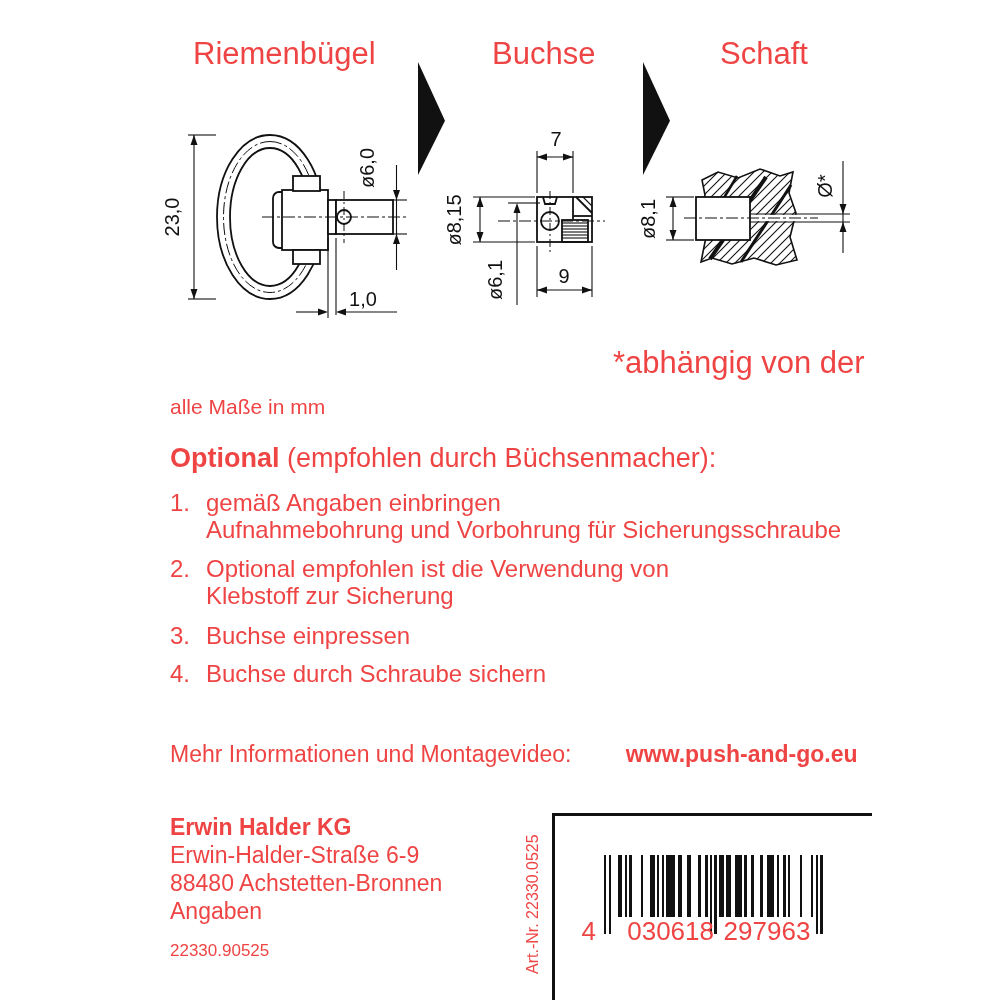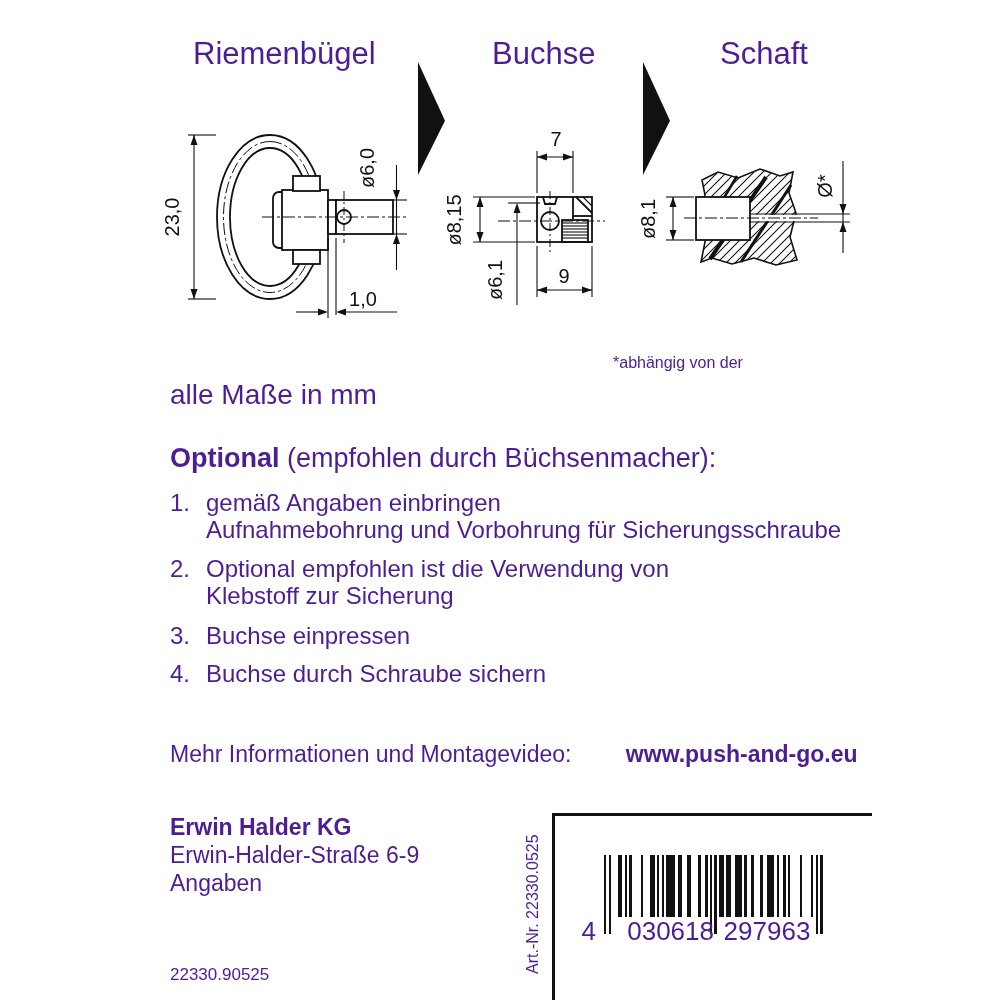--- a/index.html
+++ b/index.html
@@ -1,33 +1,33 @@
 <!DOCTYPE html>
 <html><head>
 <meta charset="utf-8">
 <style>
   html,body{margin:0;padding:0;background:#fff;}
   .page{position:relative;width:1000px;height:1000px;background:#fff;overflow:hidden;
-        font-family:"Liberation Sans",sans-serif;color:#4c1d95;}
+        font-family:"Liberation Sans",sans-serif;color:#ef4444;}
   .abs{position:absolute;}
   .step-title{position:absolute;top:36px;font-size:31px;letter-spacing:0;white-space:nowrap;}
   .flow-arrow{position:absolute;width:27px;height:113px;background:#111;
               clip-path:polygon(0 0,100% 52%,0 100%);}
-  .note{position:absolute;font-size:28px;white-space:nowrap;}
-  .footnote{position:absolute;left:613px;top:347px;font-size:16px;line-height:31px;}
+  .note{position:absolute;font-size:21px;white-space:nowrap;margin-top:16px;}
+  .footnote{position:absolute;left:613px;top:347px;font-size:31px;line-height:31px;}
   .montage-heading{position:absolute;left:170px;top:443px;font-size:27px;white-space:nowrap;}
   .montage-heading b{font-weight:bold;}
   .step{position:absolute;left:170px;display:flex;font-size:24px;line-height:27px;white-space:nowrap;}
   .step .num{width:36px;flex:none;}
   .step .ln{display:block;}
   .info-line{position:absolute;left:170px;top:741px;font-size:23px;white-space:nowrap;}
   .info-line b{font-weight:bold;margin-left:48px;}
   .company{position:absolute;left:170px;top:813px;font-size:23px;line-height:28px;white-space:nowrap;}
   .company .name{font-weight:bold;}
-  .doc-number{position:absolute;left:170px;top:941px;font-size:17px;margin-top:24px;}
+  .doc-number{position:absolute;left:170px;top:941px;font-size:17px;}
   .bc-frame-v{position:absolute;left:552px;top:813px;width:3px;height:187px;background:#111;}
   .bc-frame-h{position:absolute;left:552px;top:813px;width:320px;height:3px;background:#111;}
   .art-label{position:absolute;left:454px;top:886px;width:158px;height:18px;font-size:16px;
              transform:rotate(-90deg);white-space:nowrap;}
   .bc-digit{position:absolute;top:916px;font-size:26px;}
   svg text{font-family:"Liberation Sans",sans-serif;fill:#111;font-size:20px;}
   .thick{stroke:#111;stroke-width:1.8;fill:none;}
   .thin{stroke:#111;stroke-width:1.1;fill:none;}
   .cl{stroke:#111;stroke-width:1;fill:none;stroke-dasharray:12 3 3 3;}
   .cls{stroke:#111;stroke-width:1;fill:none;stroke-dasharray:8 3 2 3;}
@@ -215,20 +215,21 @@
     </span>
   </div>
 
   <div class="info-line">
     <span>Mehr Informationen und Montagevideo: </span><b>www.push-and-go.eu</b>
   </div>
 
   <div class="company">
     <div class="name">Erwin Halder KG</div>
     <div>Erwin-Halder-Straße 6-9</div>
+    <div>88480 Achstetten-Bronnen</div>
     <div>Angaben</div>
   </div>
   <div class="doc-number">22330.90525</div>
 
   <div class="bc-frame-v"></div>
   <div class="bc-frame-h"></div>
   <div class="art-label">Art.-Nr. 22330.0525</div>
   <svg id="barcode-bars" class="abs" style="left:604px;top:855px" width="220" height="80" viewBox="0 0 220 80" shape-rendering="crispEdges">
       <rect x="0.00" y="0" width="2.30" height="79" fill="#111"></rect>
       <rect x="4.60" y="0" width="2.30" height="79" fill="#111"></rect>

